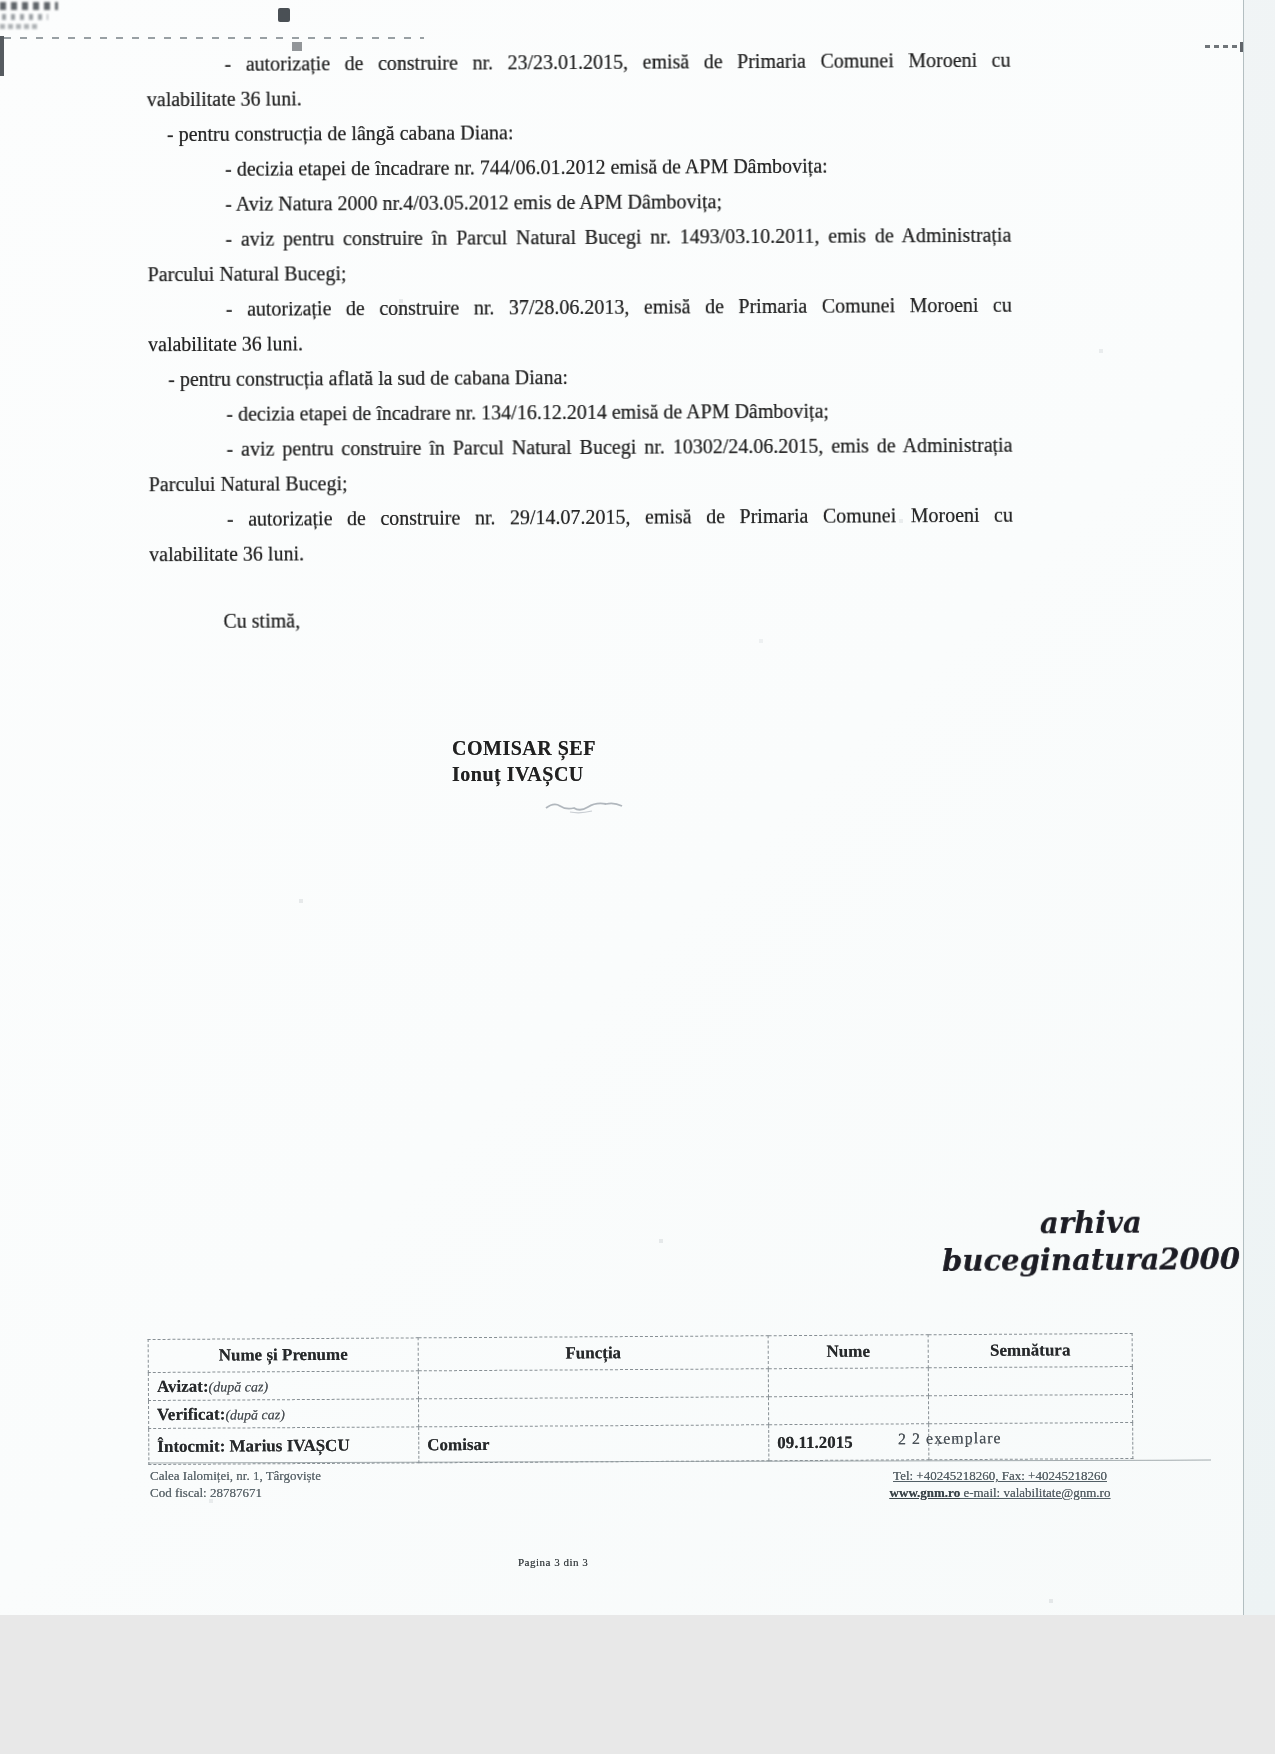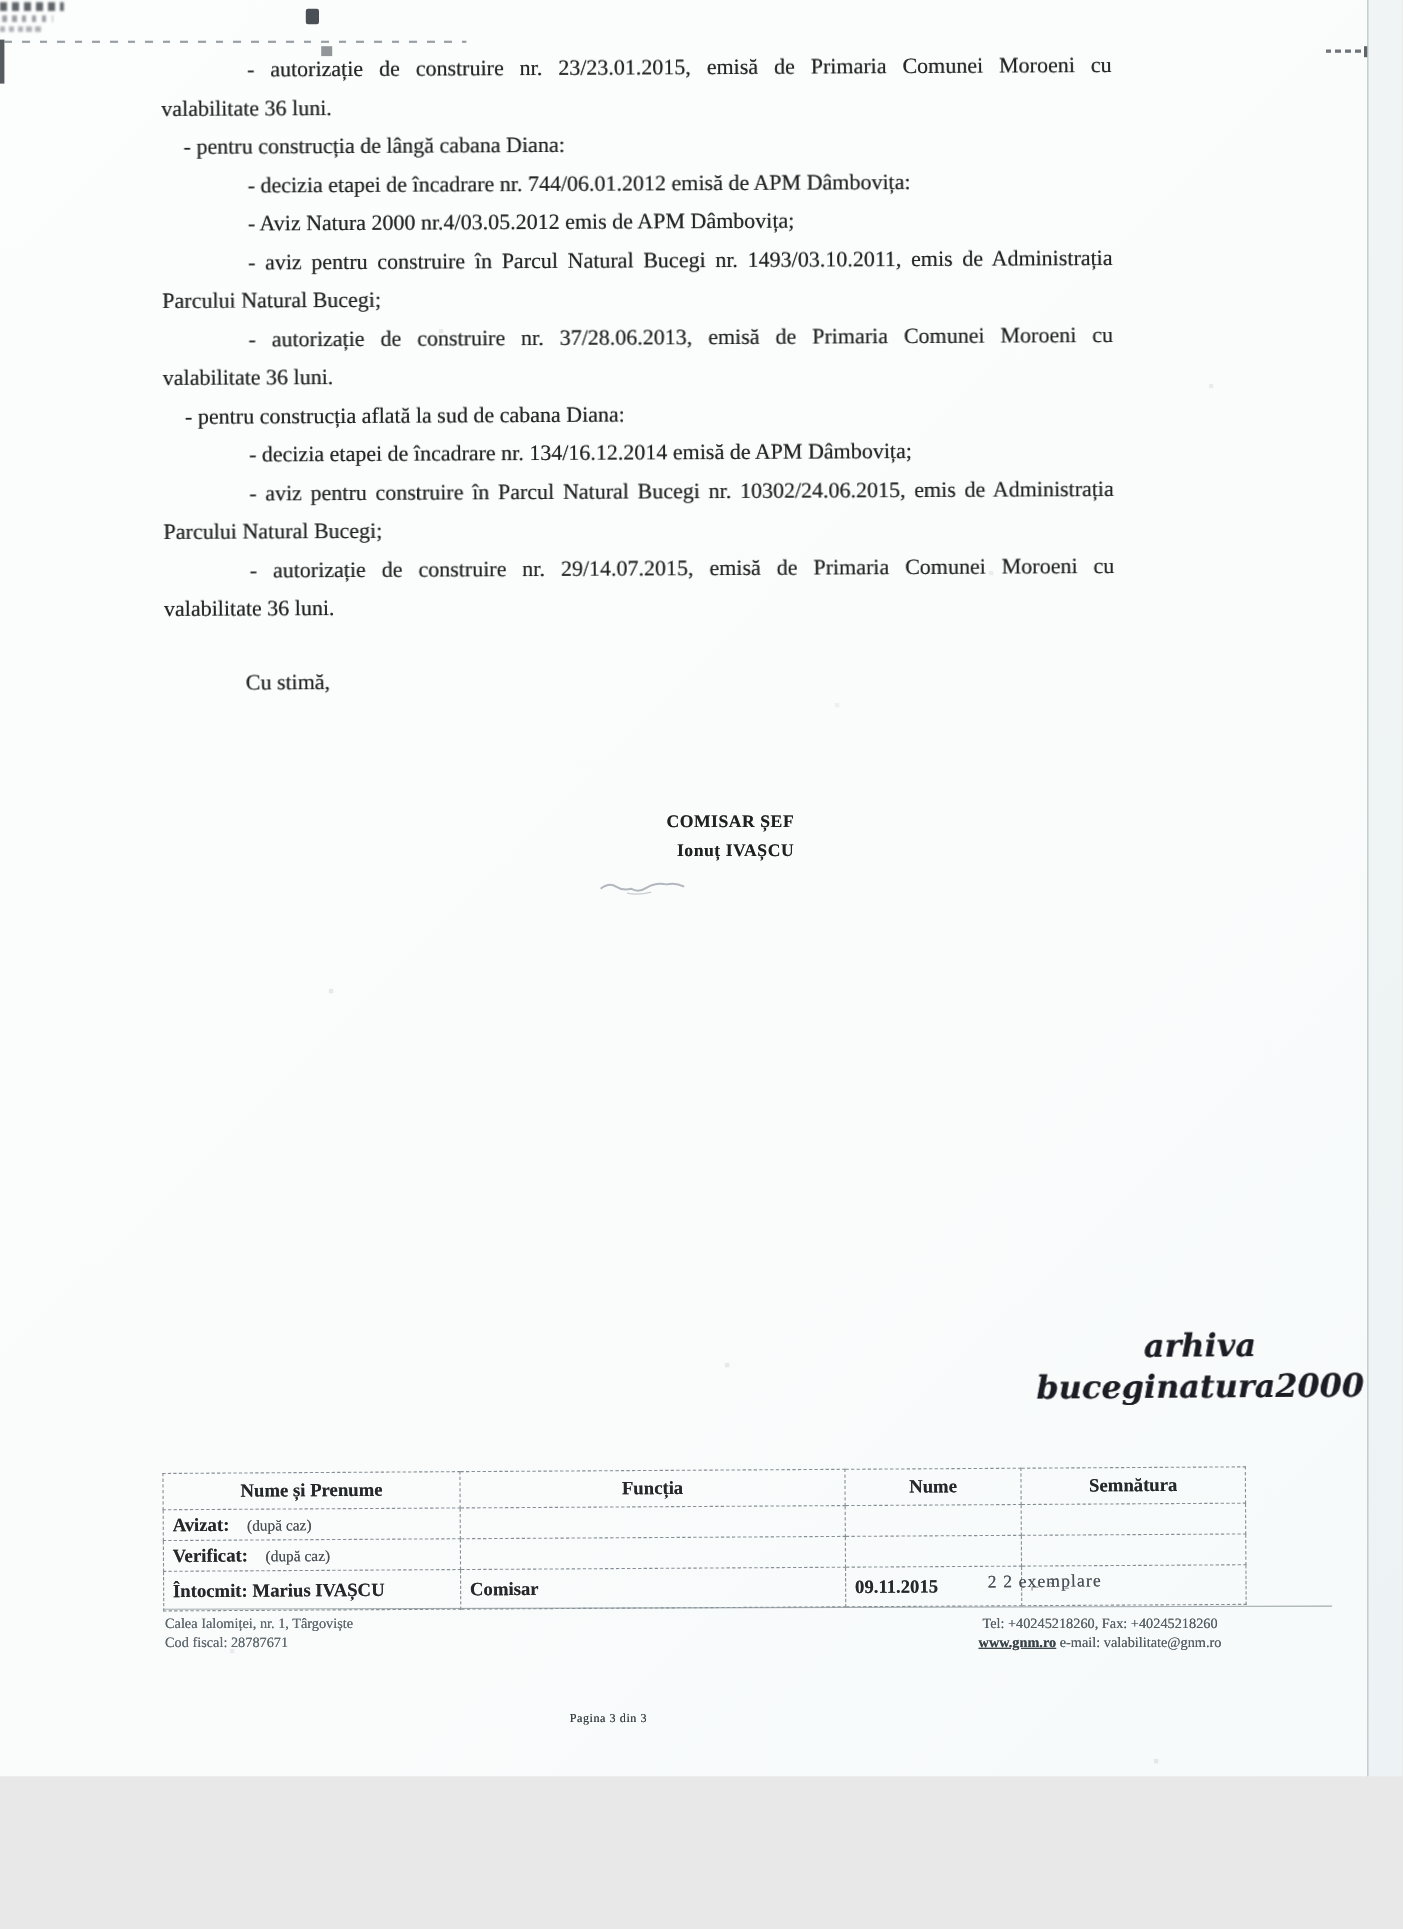--- a/index.html
+++ b/index.html
@@ -22,21 +22,21 @@
   }
   .line{white-space:nowrap;}
   .indent1{padding-left:20px;}
   .indent2{padding-left:78px;}
   .just{text-align:justify; text-align-last:justify; white-space:normal;}
   .closing{margin-top:32px; padding-left:74px;}
 
   
   .sig-block{
     position:absolute; left:452px; top:735px; width:270px;
-    text-align:right; font-weight:bold; font-size:16px; line-height:26px;
+    text-align:left; font-weight:bold; font-size:20px; line-height:26px;
     letter-spacing:.5px;
   }
   .sig-squiggle{position:absolute; left:540px; top:788px;}
 
   
   .watermark{
     position:absolute; left:935px; top:1205px; width:312px;
     text-align:center; font-style:italic; font-weight:bold;
     font-size:29px; line-height:37px; color:#1c1c24;
     font-family:"DejaVu Serif","Liberation Serif",serif;
@@ -52,41 +52,41 @@
   }
   .approve-table td, .approve-table th{
     border:1px dashed #878f94; padding:1px 8px; vertical-align:middle;
     overflow:hidden;
   }
   .approve-table th{font-weight:bold; height:30px; text-align:center;}
   .approve-table td{height:25px; text-align:left;}
   .approve-table tr.last td{height:33px; font-weight:bold;}
   .col-nume{width:270px;} .col-functia{width:350px;} .col-data{width:160px;} .col-semn{width:204px;}
   .row-label{font-weight:bold;}
-  .row-note{font-size:14px; color:#4a5157; font-weight:normal; margin-left:16px;}
+  .row-note{font-style:italic; font-size:14px; color:#4a5157; font-weight:normal; margin-left:0;}
   .cell-squiggle{color:#a9b0b5; font-weight:normal; letter-spacing:3px; font-size:13px;}
 
   .exemplare{
     position:absolute; left:898px; top:1429px; width:220px;
     font-size:16px; color:#49525a; letter-spacing:1px;
     transform:rotate(-.6deg);
   }
 
   
   .footer-rule{
     position:absolute; left:148px; top:1461px; width:1063px; height:0;
     border-top:1.4px solid #8d979b; opacity:.8; transform:rotate(-.15deg);
   }
   .footer-left{
     position:absolute; left:150px; top:1467px; width:420px;
     font-size:13px; line-height:17px; color:#5d6a71;
   }
   .footer-right{
     position:absolute; left:788px; top:1467px; width:424px;
-    text-align:center; font-size:13px; line-height:17px; color:#525f66;
+    text-align:center; font-size:13px; line-height:17px; color:#525f66;text-decoration:underline;
   }
   .footer-right .site{font-weight:bold; text-decoration:underline; color:#39444a;}
   .pagina{
     position:absolute; left:518px; top:1556px;
     font-size:11px; color:#394044; letter-spacing:.5px;
   }
 
   
   .edge-strip{position:absolute; right:0; top:0; width:31px; height:1754px;
     background:rgba(205,219,221,.22); border-left:1.6px solid rgba(130,145,150,.55);}

